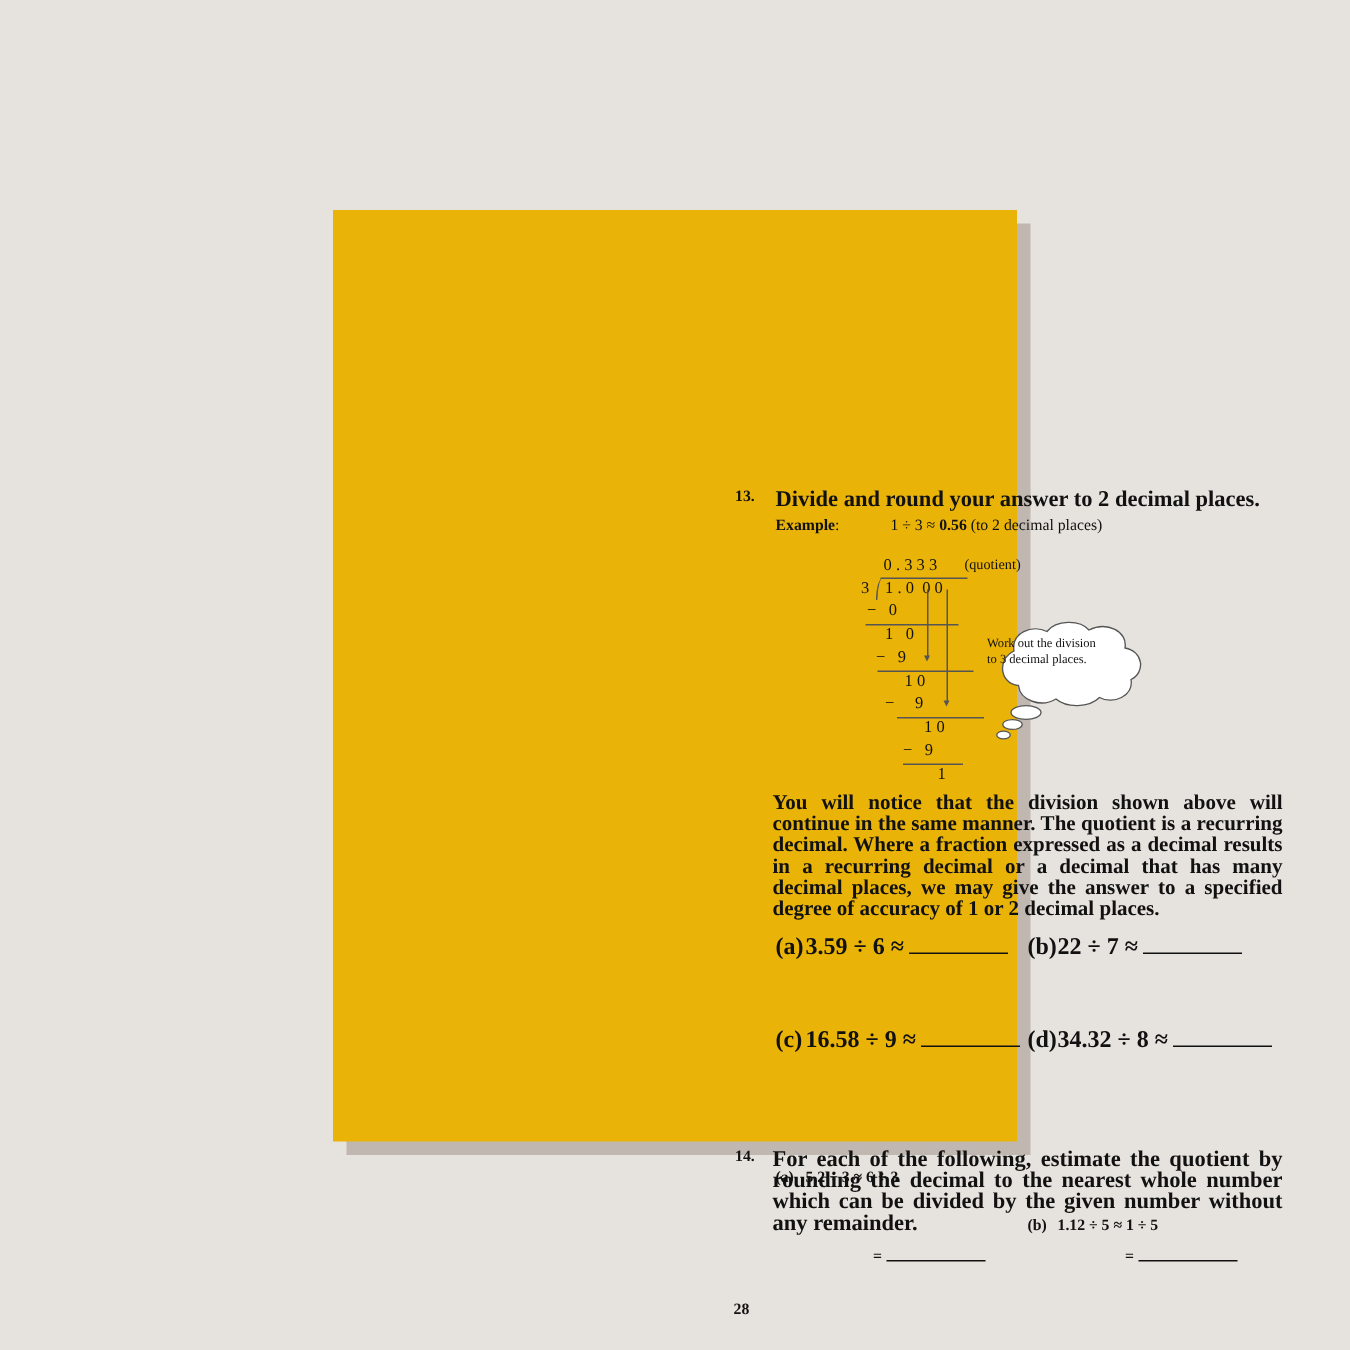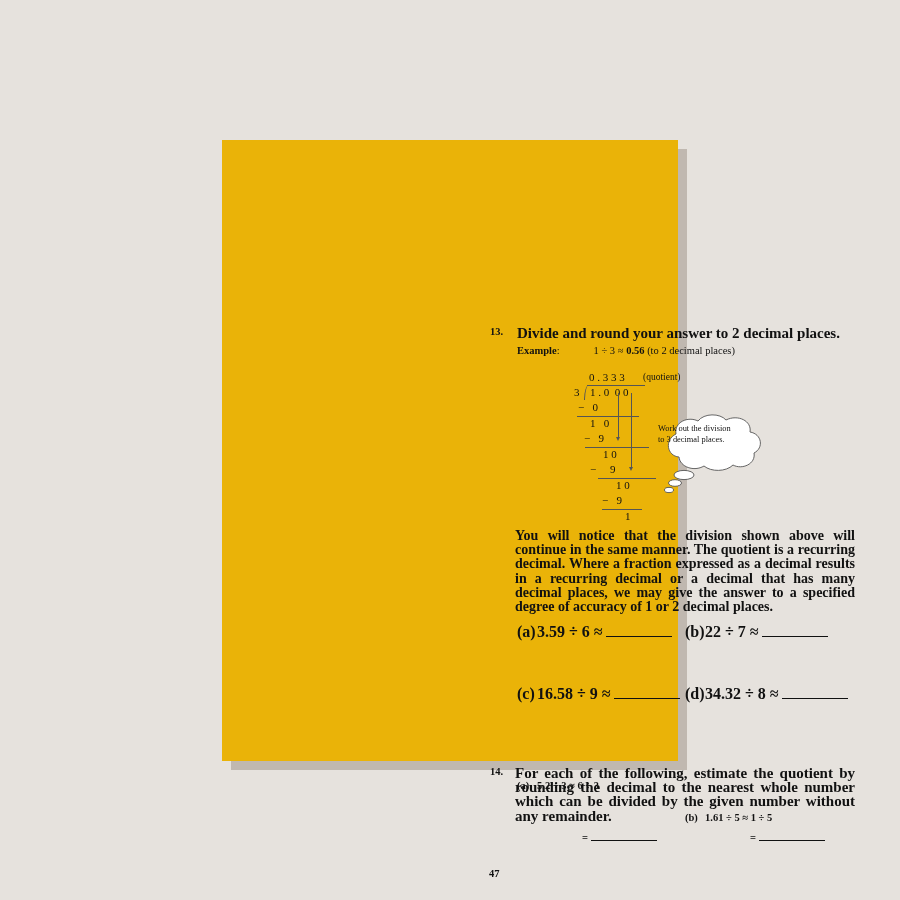--- a/index.html
+++ b/index.html
@@ -279,21 +279,21 @@
   <div class="q-body" id="q14-text">For each of the following, estimate the quotient by rounding the decimal to the nearest whole number which can be divided by the given number without any remainder.</div>
 
   <div class="ex14-item" style="left:295px; top:640px;">
     <span class="ex-label">(a)</span><span>5.2 ÷ 3   ≈ 6 ÷ 3</span>
   </div>
   <div class="ex14-eq" style="left:360px; top:692px;">
     <span>=</span><span class="blank-line blank-w1"></span>
   </div>
 
   <div class="ex14-item" style="left:463px; top:672px;">
-    <span class="ex-label">(b)</span><span>1.61 ÷ 5 ≈ 1 ÷ 5</span>
+    <span class="ex-label">(b)</span><span>1.12 ÷ 5 ≈ 1 ÷ 5</span>
   </div>
   <div class="ex14-eq" style="left:528px; top:692px;">
     <span>=</span><span class="blank-line blank-w1"></span>
   </div>
 
-  <div id="page-number">47</div>
+  <div id="page-number">28</div>
 
 </div>
 
 </body></html>

